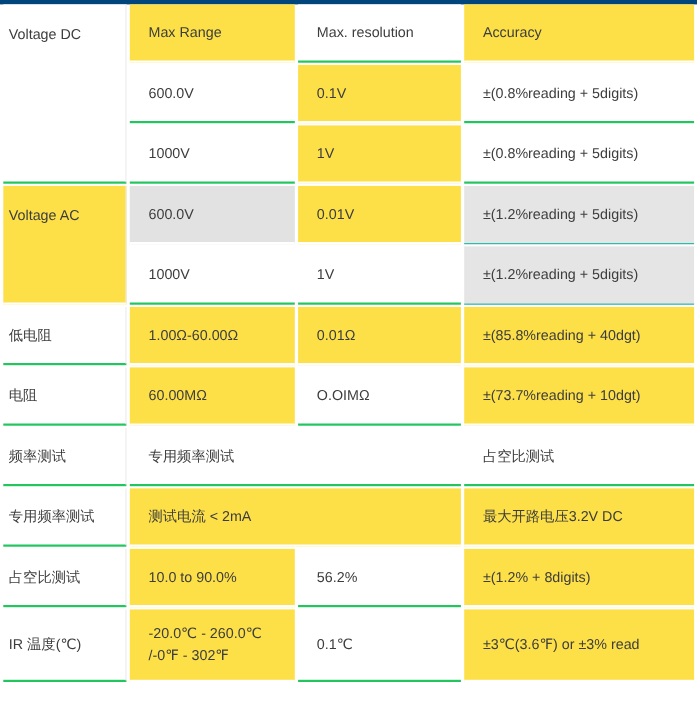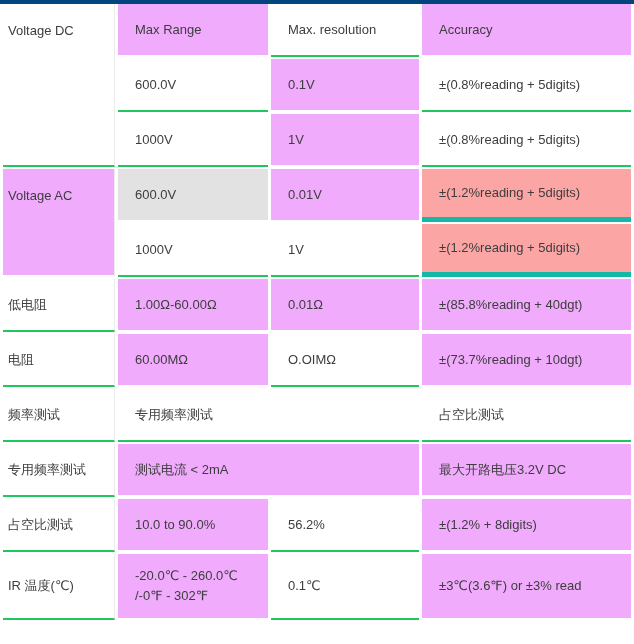--- a/index.html
+++ b/index.html
@@ -27,23 +27,23 @@
     box-sizing:border-box;height:53px;
     padding:2px 10px 2px 17px;
     vertical-align:middle;
     background:#fff;
     border-bottom:2px solid #22c55e;
     white-space:pre-line;
     line-height:20px;
   }
   td.label{padding-left:5px;border-right:1px solid #ebebeb;}
   td.span-label{vertical-align:top;padding-top:17px;}
-  td.g  {background:#f0abfc;border-bottom:2px solid #fff;}
+  td.g  {background:#fde047;border-bottom:2px solid #fff;}
   td.gd {background:#e2e2e2;border-bottom:2px solid #fff;}
-  td.gm {background:#fca5a5;border-bottom:5px solid #14b8a6;}
+  td.gm {background:#e5e5e5;border-bottom:1px solid #14b8a6;}
   td.tall{height:66px;}
 </style>
 </head>
 <body>
 
 <div class="page">
   <div class="rule-top"></div>
   <table class="spec">
     <colgroup>
       <col class="c1">

